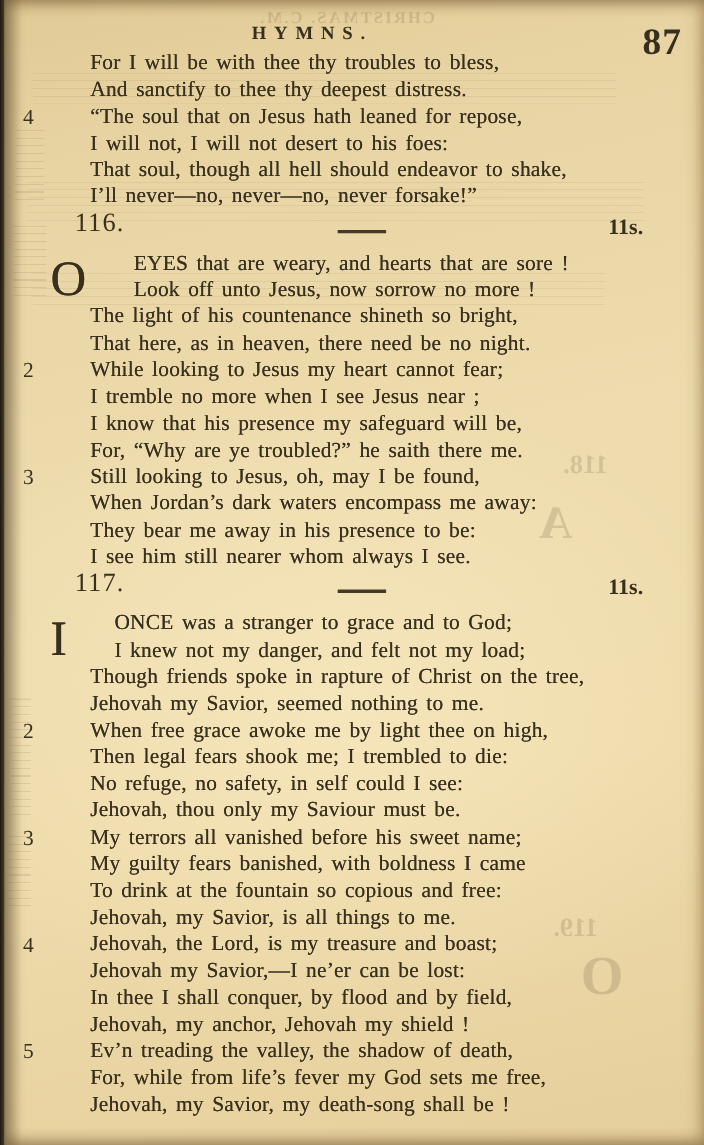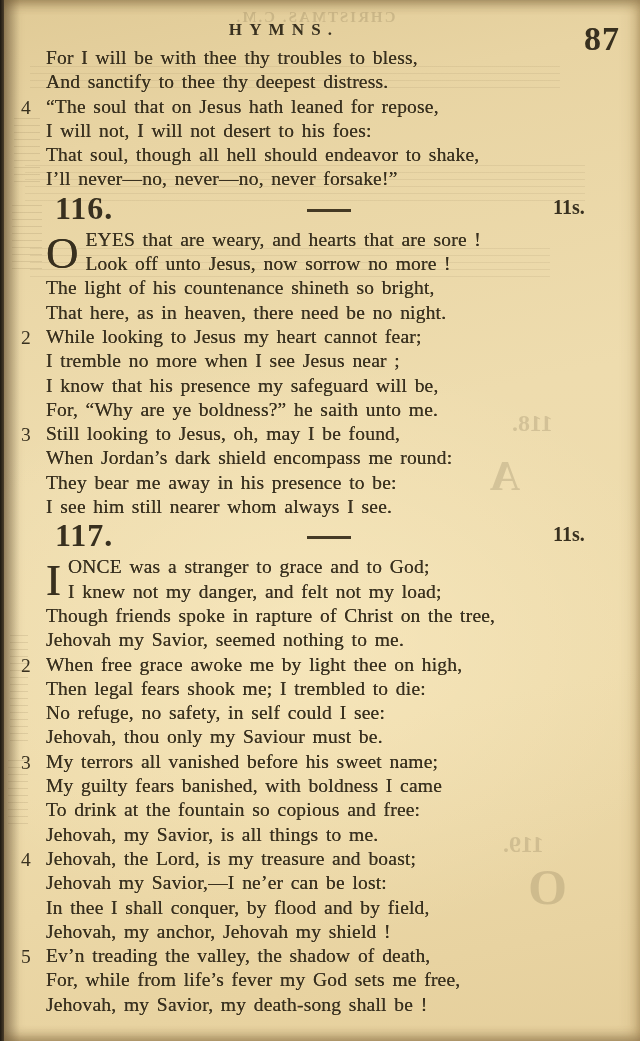--- a/index.html
+++ b/index.html
@@ -39,29 +39,29 @@
   .staff{position:absolute;opacity:.5;
     background:repeating-linear-gradient(180deg, rgba(105,85,52,.28) 0 1px, rgba(105,85,52,0) 1px 7px);}
   .staff.wide{opacity:.33;}
 
   
   .content{position:absolute;top:46px;left:20px;width:602px;}
   .verse{position:relative;padding-left:26px;}
   .vnum{position:absolute;left:1px;top:1px;font-size:19.5px;line-height:24.3px;}
   .line{font-size:19.5px;line-height:24.3px;white-space:nowrap;
     word-spacing:2.5px;letter-spacing:.2px;
-    text-shadow:0 0 .5px rgba(46,36,20,.85);}
+    text-shadow:0 0 .5px rgba(46,36,20,.85);margin-left:36px;}
   .cap-row{display:flex;align-items:flex-start;}
   .cap{flex:0 0 auto;font-size:45px;line-height:44px;margin:3px 7px 0 0;
     font-weight:normal;text-shadow:0 0 .5px rgba(46,36,20,.9);}
   .cap-lines{flex:1 1 auto;min-width:0;}
 
   
   .hymn-head{position:relative;height:36px;}
-  .hymn-number{position:absolute;left:35px;top:-2px;font-size:32px;font-weight:bold;letter-spacing:1px;}
+  .hymn-number{position:absolute;left:48px;top:-2px;font-size:24px;font-weight:normal;letter-spacing:1px;}
   .hymn-divider{position:absolute;left:287px;top:17px;width:44px;height:0;
     border-top:3px solid rgba(50,40,22,.9);}
   .hymn-meter{position:absolute;left:511px;top:4px;font-size:20px;font-weight:bold;margin-left:22px;}
 </style>
 </head>
 <body>
 
 <div class="page">
   <div class="edge-left"></div>
   <div class="gutter-shade"></div>
@@ -113,26 +113,26 @@
           </div>
         </div>
         <div class="line">The light of his countenance shineth so bright,</div>
         <div class="line">That here, as in heaven, there need be no night.</div>
       </div>
       <div class="verse">
         <span class="vnum">2</span>
         <div class="line">While looking to Jesus my heart cannot fear;</div>
         <div class="line">I tremble no more when I see Jesus near ;</div>
         <div class="line">I know that his presence my safeguard will be,</div>
-        <div class="line">For, “Why are ye boldness?” he saith unto me.</div>
+        <div class="line">For, “Why are ye troubled?” he saith there me.</div>
       </div>
       <div class="verse">
         <span class="vnum">3</span>
         <div class="line">Still looking to Jesus, oh, may I be found,</div>
-        <div class="line">When Jordan’s dark shield encompass me round:</div>
+        <div class="line">When Jordan’s dark waters encompass me away:</div>
         <div class="line">They bear me away in his presence to be:</div>
         <div class="line">I see him still nearer whom always I see.</div>
       </div>
       <div class="hymn-head">
         <span class="hymn-number">117.</span>
         <span class="hymn-divider"></span>
         <span class="hymn-meter">11s.</span>
       </div>
       <div class="verse">
         <div class="cap-row">

